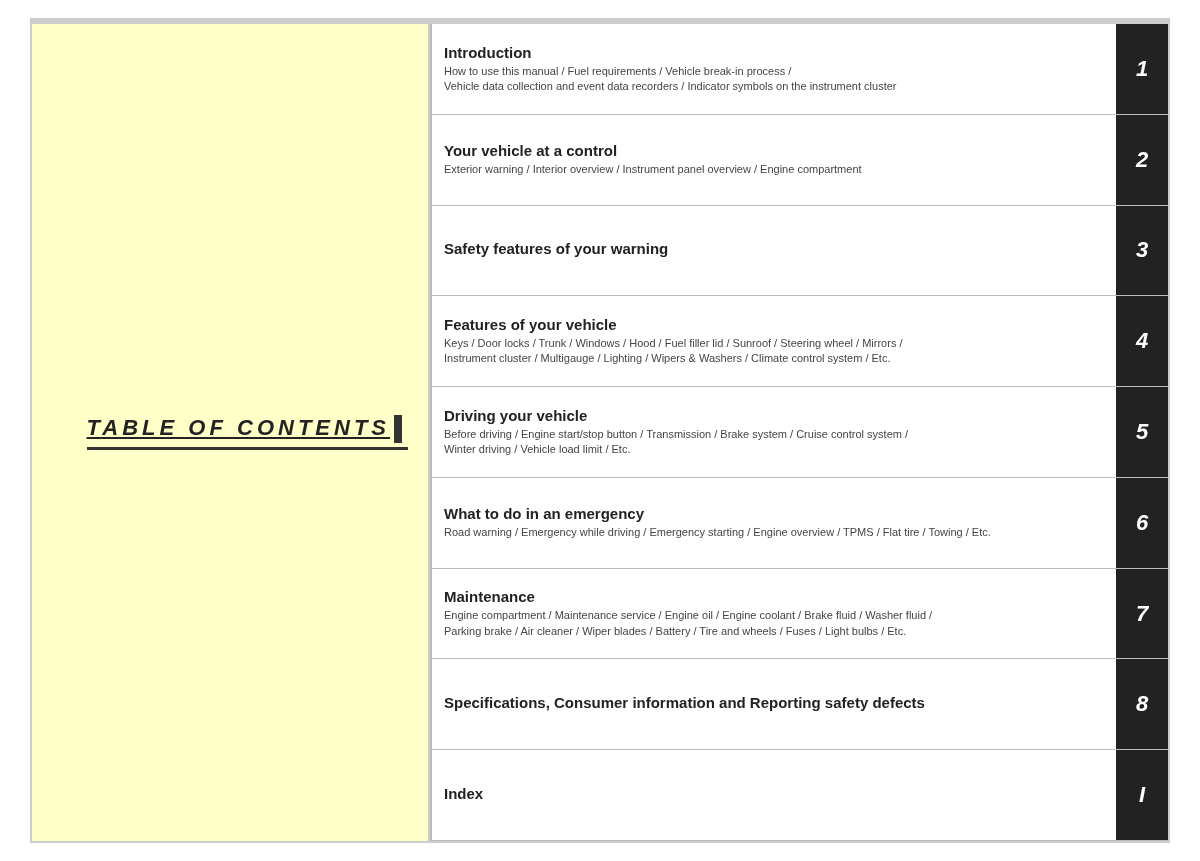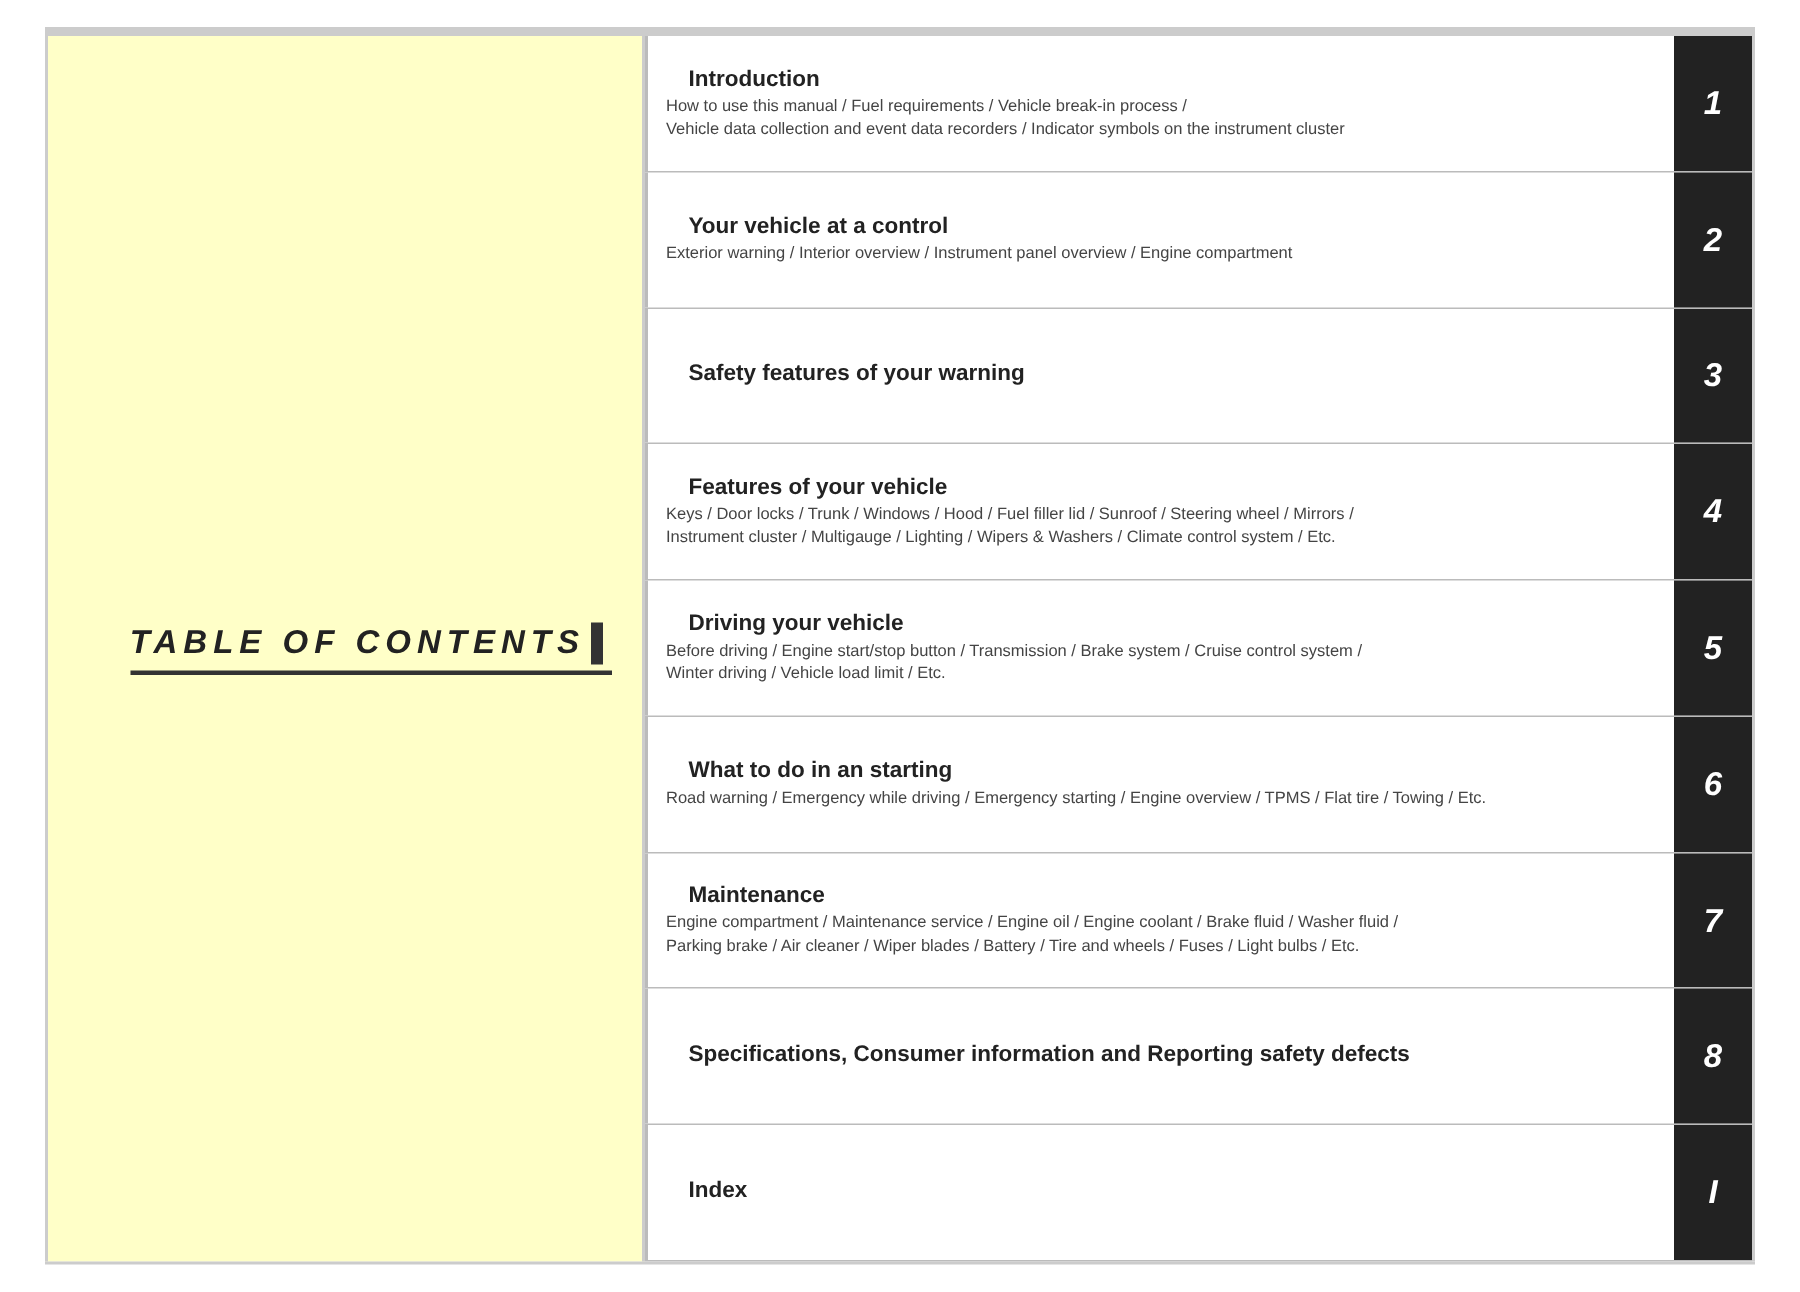--- a/index.html
+++ b/index.html
@@ -53,20 +53,21 @@
     .toc-title {
       font-size: 22px;
       font-weight: bold;
       font-style: italic;
       letter-spacing: 4px;
       color: #222;
       text-transform: uppercase;
       border-bottom: 3px solid #333;
       padding-bottom: 4px;
       padding-right: 6px;
+      text-decoration: underline;
     }
 
     .toc-title::after {
       content: '';
       display: inline-block;
       width: 8px;
       height: 28px;
       background: #333;
       vertical-align: middle;
       margin-left: 4px;
@@ -97,21 +98,20 @@
       flex-direction: column;
       justify-content: center;
       border-left: 2px solid #bbb;
     }
 
     .toc-chapter-title {
       font-size: 15px;
       font-weight: bold;
       color: #222;
       margin-bottom: 3px;
-      margin-left: 15px;
     }
 
     .toc-chapter-desc {
       font-size: 11px;
       color: #444;
       line-height: 1.4;
     }
 
     .toc-number {
       width: 52px;
@@ -169,21 +169,21 @@
         </div>
         <div class="toc-row">
           <div class="toc-content">
             <div class="toc-chapter-title">Driving your vehicle</div>
             <div class="toc-chapter-desc">Before driving / Engine start/stop button / Transmission / Brake system / Cruise control system /<br>Winter driving / Vehicle load limit / Etc.</div>
           </div>
           <div class="toc-number">5</div>
         </div>
         <div class="toc-row">
           <div class="toc-content">
-            <div class="toc-chapter-title">What to do in an starting</div>
+            <div class="toc-chapter-title">What to do in an emergency</div>
             <div class="toc-chapter-desc">Road warning / Emergency while driving / Emergency starting / Engine overview / TPMS / Flat tire / Towing / Etc.</div>
           </div>
           <div class="toc-number">6</div>
         </div>
         <div class="toc-row">
           <div class="toc-content">
             <div class="toc-chapter-title">Maintenance</div>
             <div class="toc-chapter-desc">Engine compartment / Maintenance service / Engine oil / Engine coolant / Brake fluid / Washer fluid /<br>Parking brake / Air cleaner / Wiper blades / Battery / Tire and wheels / Fuses / Light bulbs / Etc.</div>
           </div>
           <div class="toc-number">7</div>

